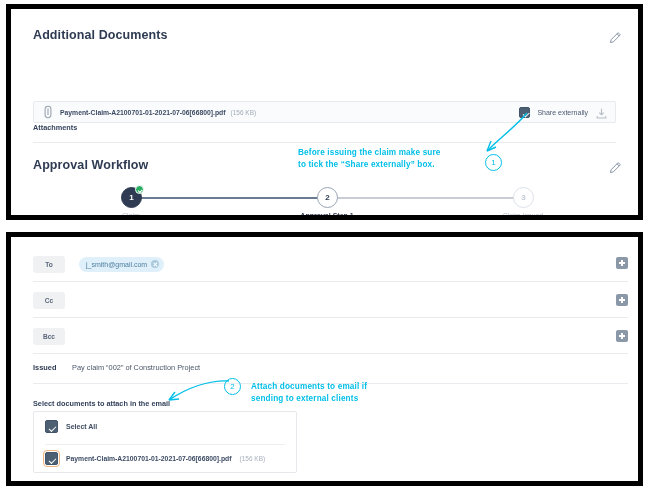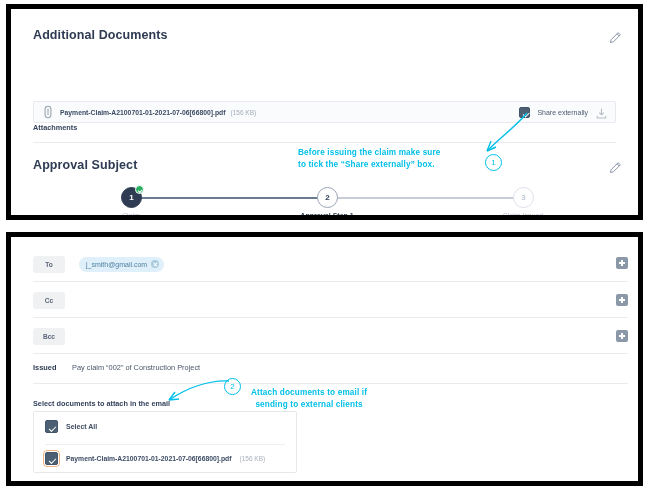--- a/index.html
+++ b/index.html
@@ -210,21 +210,21 @@
             <svg viewBox="0 0 14 14" width="13" height="13">
               <path d="M7 1.8v6.1M4.6 6l2.4 2.4L9.4 6" fill="none" stroke="#7e8a99" stroke-width="1.15"></path>
               <path d="M2.4 9.6v2.2h9.2V9.6" fill="none" stroke="#7e8a99" stroke-width="1.15"></path>
             </svg>
           </span>
         </span>
       </div>
 
       <div class="hr" style="left:22px; top:133px; width:583px;"></div>
 
-      <div class="sec-title" style="position:absolute; left:22px; top:149px;">Approval Subject</div>
+      <div class="sec-title" style="position:absolute; left:22px; top:149px;">Approval Workflow</div>
 
       <div class="pencil" style="position:absolute; right:16px; top:152px;">
         <svg viewBox="0 0 16 16" width="14" height="14">
           <path d="M11.6 1.9l2.5 2.5-8 8-3.3.8.8-3.3z" fill="none" stroke="#6e7d92" stroke-width="1.1"></path>
           <path d="M10.3 3.2l2.5 2.5" stroke="#6e7d92" stroke-width="1.1"></path>
         </svg>
       </div>
 
       <div class="stepper" style="left:110px; top:178px; width:430px; height:45px;">
         <div class="step-line" style="left:18px; width:186px;"></div>
@@ -295,21 +295,21 @@
           <span class="al-sel">Select All</span>
         </div>
         <div class="attach-box-divider" style="left:11px; top:32px; width:240px;"></div>
         <div class="al-row" style="left:11px; top:40px;">
           <span class="cbx big cbx-focus"></span>
           <span class="al-name">Payment-Claim-A2100701-01-2021-07-06[66800].pdf</span>
           <span class="al-size">(156 KB)</span>
         </div>
       </div>
 
-      <div class="anno" style="left:240px; top:150px;text-align:center;">Attach documents to email if
+      <div class="anno" style="left:240px; top:144px;">Attach documents to email if
 sending to external clients</div>
       <div class="anno-num" style="left:213px; top:141px;">2</div>
       <svg class="anno-svg" style="left:146px; top:138px; width:76px; height:34px;">
         <path d="M72 6 C 52 5, 30 13, 12 25" fill="none" stroke="#00bfe8" stroke-width="1.4"></path>
         <path d="M12 25 L 22 24 M12 25 L 18 17" fill="none" stroke="#00bfe8" stroke-width="1.4"></path>
       </svg>
 
     </div>
   </div>
 

